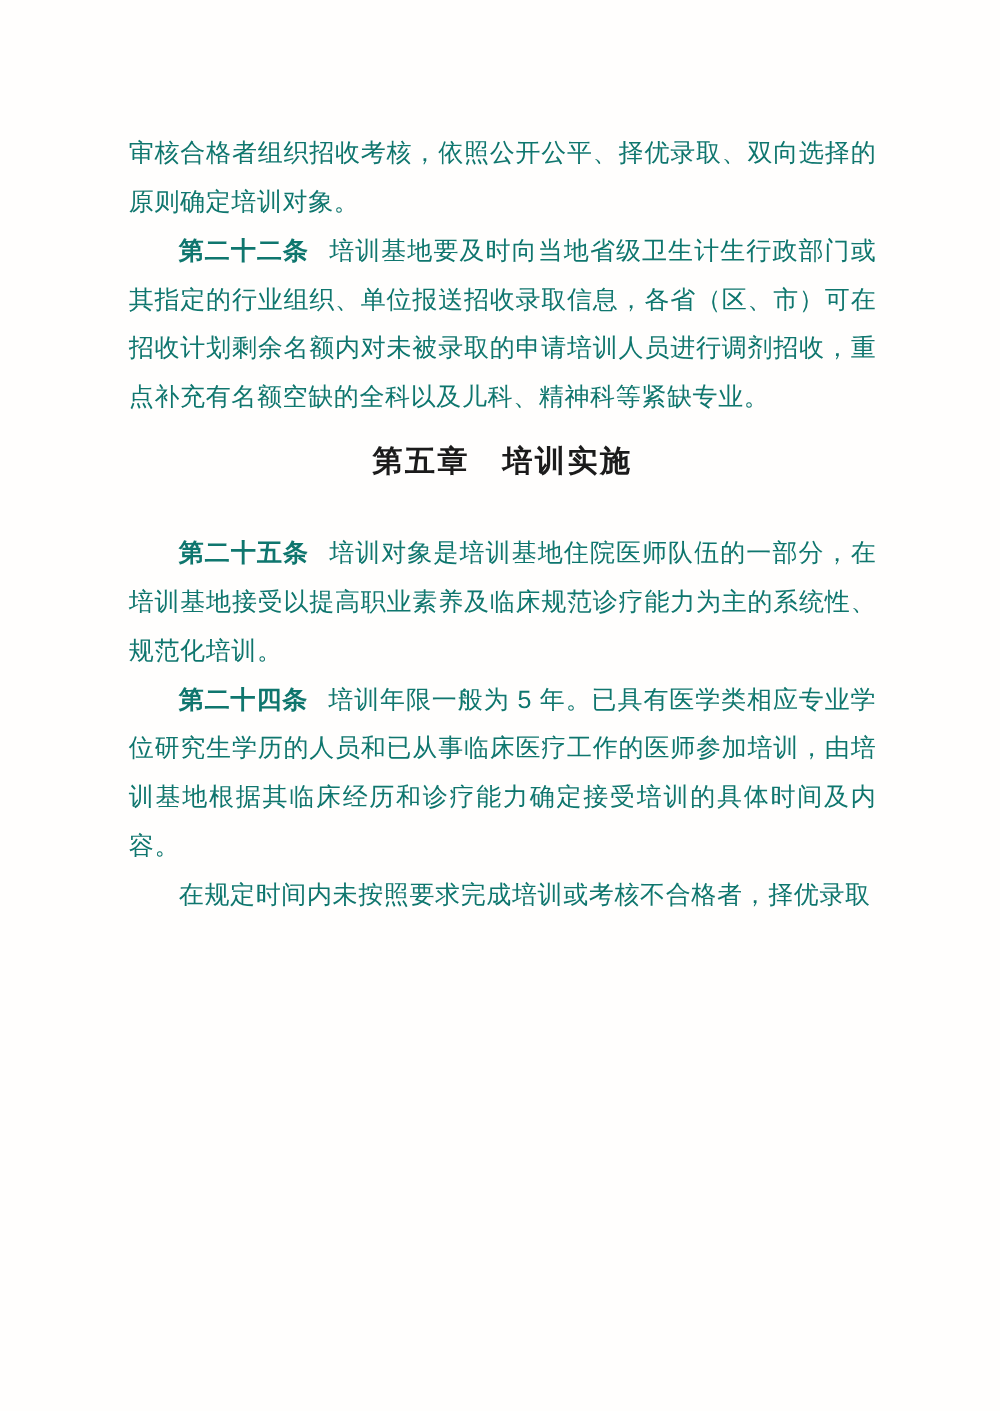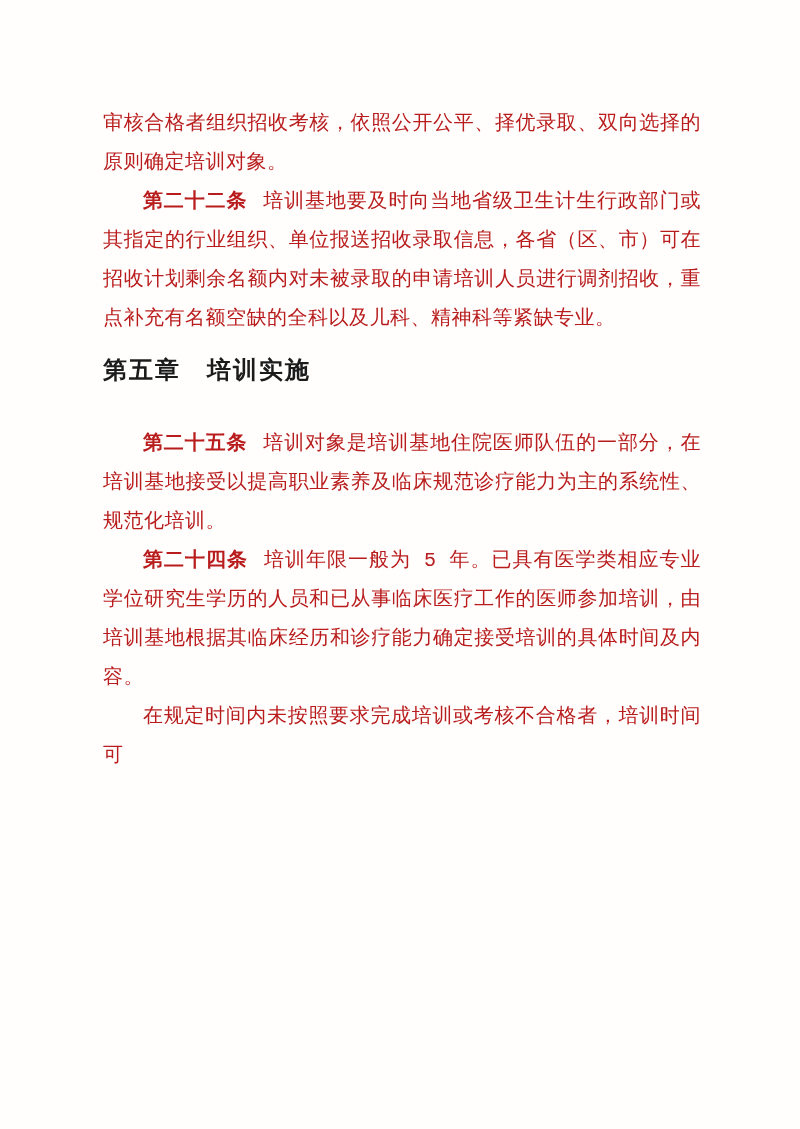--- a/index.html
+++ b/index.html
@@ -15,39 +15,40 @@
     overflow: hidden;
   }
   .content {
     position: absolute;
     left: 103px;
     top: 104px;
     width: 598px;
   }
   .para {
     margin: 0;
-    font-family: Liberation Mono, monospace;
+    font-family: Liberation Sans, sans-serif;
     font-size: 20px;
     line-height: 39px;
-    color: #b91c1c;
+    color: #0f766e;
     text-align: justify;
     letter-spacing: 0.5px;
   }
   .indent {
     text-indent: 2em;
   }
   .lead {
     font-weight: bold;
     margin-right: 0.8em;
   }
   .chapter {
     font-family: "Liberation Sans", "DejaVu Sans", sans-serif;
     font-weight: bold;
     font-size: 24px;
     line-height: 44px;
+    text-align: center;
     letter-spacing: 2px;
     color: #1b1b1b;
     margin: 10px 0 32px 0;
   }
   .pageno {
     position: absolute;
     top: 1028px;
     left: 13px;
     right: 0;
     text-align: center;
@@ -72,17 +73,17 @@
     <h2 class="chapter">第五章　培训实施</h2>
 
     <p class="para indent">
       <b class="lead">第二十五条</b><span>培训对象是培训基地住院医师队伍的一部分，在培训基地接受以提高职业素养及临床规范诊疗能力为主的系统性、规范化培训。</span>
     </p>
 
     <p class="para indent">
       <b class="lead">第二十四条</b><span>培训年限一般为 5 年。已具有医学类相应专业学位研究生学历的人员和已从事临床医疗工作的医师参加培训，由培训基地根据其临床经历和诊疗能力确定接受培训的具体时间及内容。</span>
     </p>
 
-    <p class="para indent">在规定时间内未按照要求完成培训或考核不合格者，培训时间可</p>
+    <p class="para indent">在规定时间内未按照要求完成培训或考核不合格者，择优录取</p>
 
   </div>
 
 </div>
 
 </body></html>

